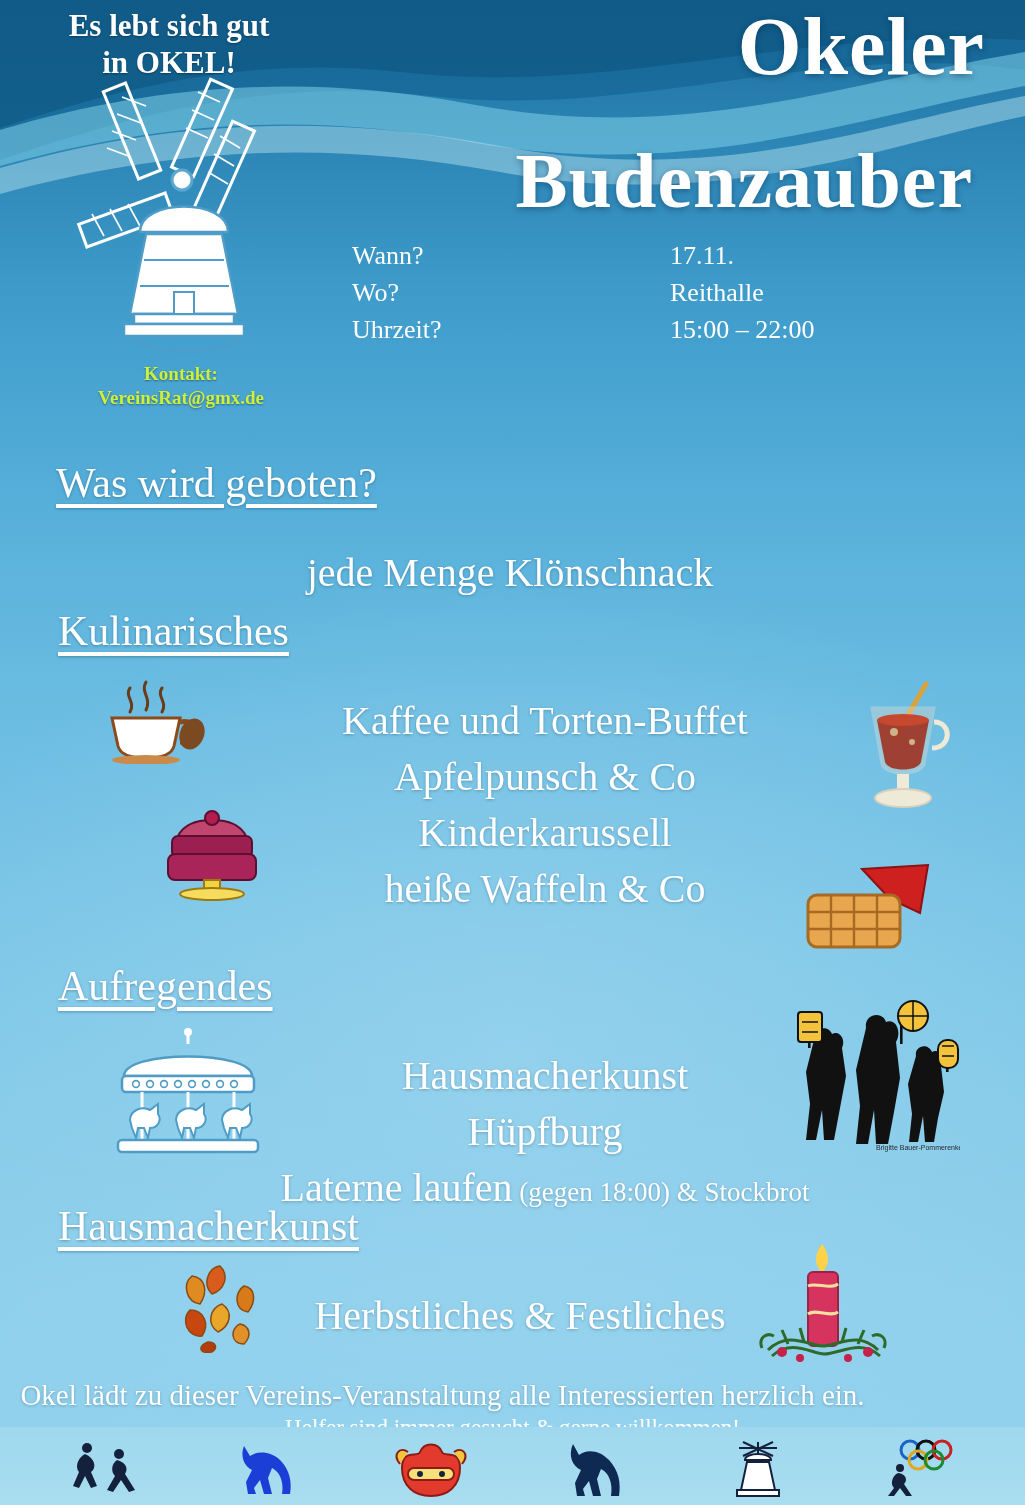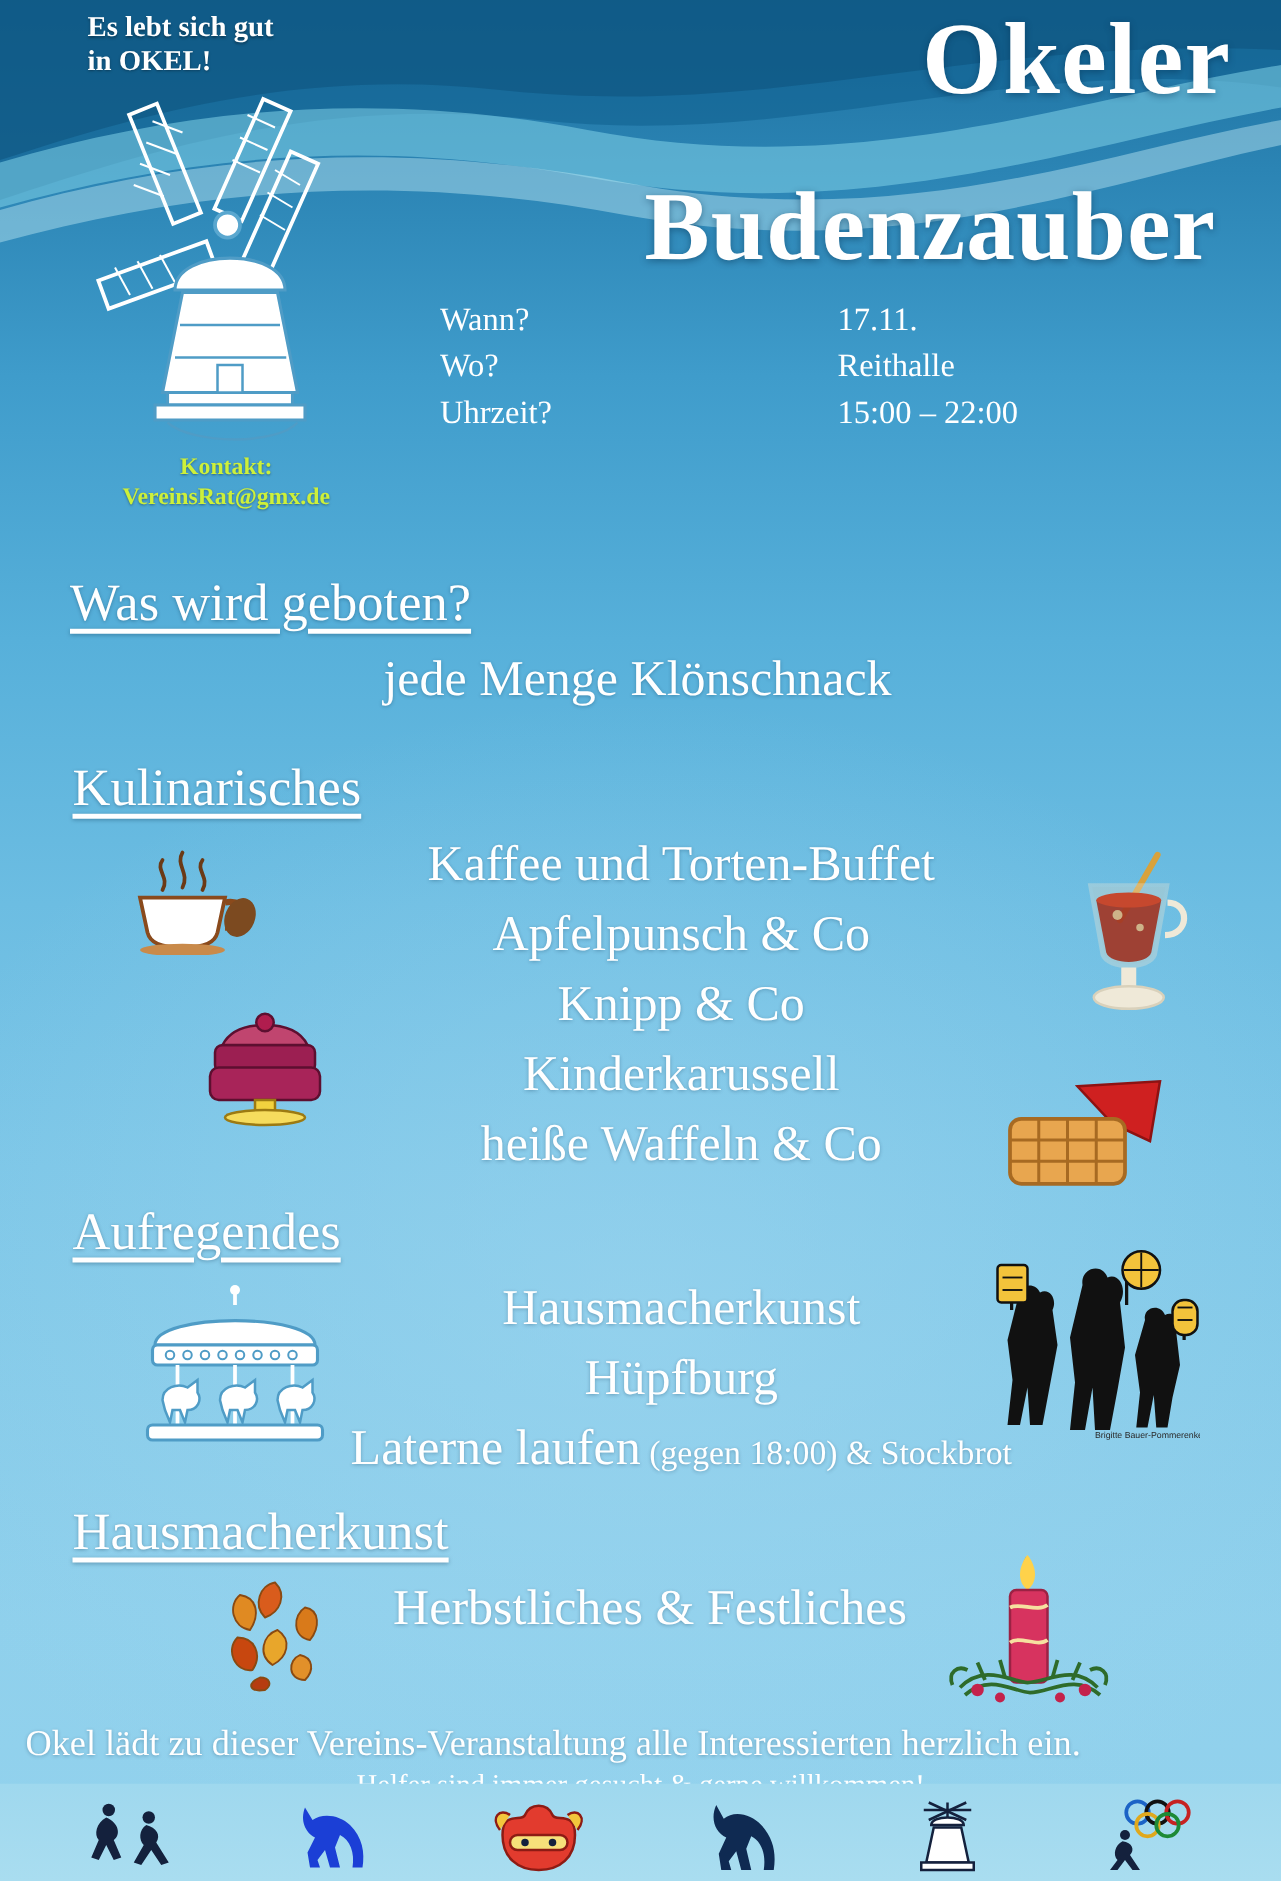--- a/index.html
+++ b/index.html
@@ -59,23 +59,24 @@
   
   .header {
     position: absolute;
     left: 0; top: 0;
     width: 1025px;
     height: 430px;
   }
 
   .slogan {
     position: absolute;
-    left: 70px; top: 8px;
+    left: 49px; top: 8px;
     width: 240px;
-    font-size: 23px;
+    text-align: center;
+    font-size: 31px;
     line-height: 1.18;
     font-weight: bold;
     color: #ffffff;
     text-shadow: 0 1px 2px rgba(0,0,0,0.35);
   }
 
   .mill-logo {
     position: absolute;
     left: 62px; top: 62px;
     width: 250px; height: 300px;
@@ -132,20 +133,21 @@
     text-underline-offset: 7px;
     text-shadow: 0 1px 3px rgba(0,40,70,0.35);
   }
 
   .list-block {
     position: absolute;
     text-align: center;
     font-size: 40px;
     line-height: 1.4;
     text-shadow: 0 1px 3px rgba(0,40,70,0.3);
+    margin-top: 30px;
   }
 
   .small-inline { font-size: 27px; }
 
   
   #head-geboten { left: 56px; top: 462px; }
   #list-geboten { left: 150px; top: 515px; width: 720px; }
 
   #head-kulinarisches { left: 58px; top: 610px; }
   #list-kulinarisches { left: 185px; top: 663px; width: 720px; }
@@ -273,21 +275,20 @@
 
   <div class="section-head" id="head-geboten">Was wird geboten?</div>
   <div class="list-block" id="list-geboten">
     <div>jede Menge Klönschnack</div>
   </div>
 
   <div class="section-head" id="head-kulinarisches">Kulinarisches</div>
   <div class="list-block" id="list-kulinarisches">
     <div>Kaffee und Torten-Buffet</div>
     <div>Apfelpunsch &amp; Co</div>
-    <div>Knipp &amp; Co</div>
     <div>Kinderkarussell</div>
     <div>heiße Waffeln &amp; Co</div>
   </div>
 
   <div class="deco" id="deco-coffee">
     <svg width="118" height="92" viewBox="0 0 118 92">
       <g fill="none" stroke="#6b3a16" stroke-width="3" stroke-linecap="round">
         <path d="M34,16 C28,24 40,30 34,40"></path>
         <path d="M50,10 C44,20 56,26 50,38"></path>
         <path d="M66,16 C60,24 72,30 66,40"></path>

